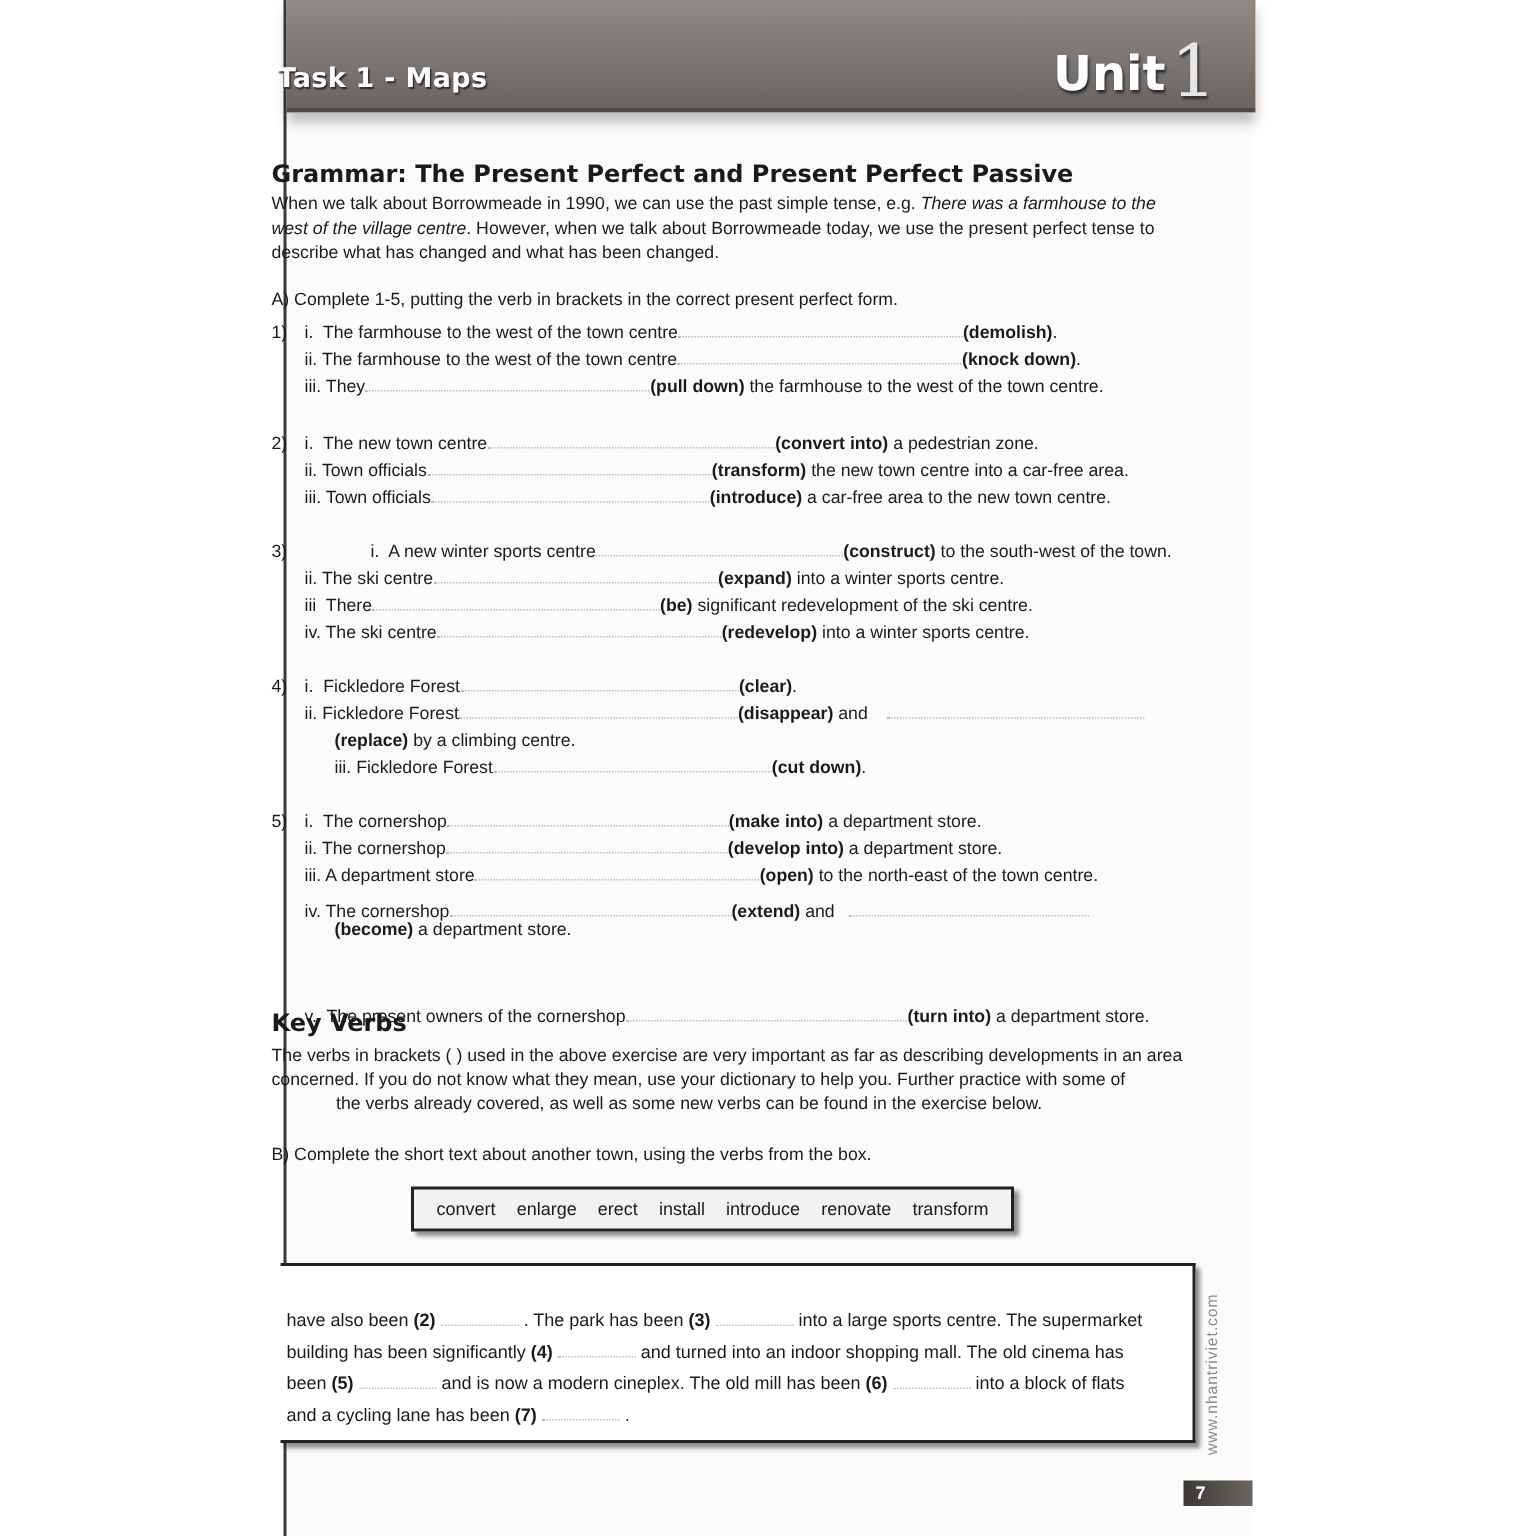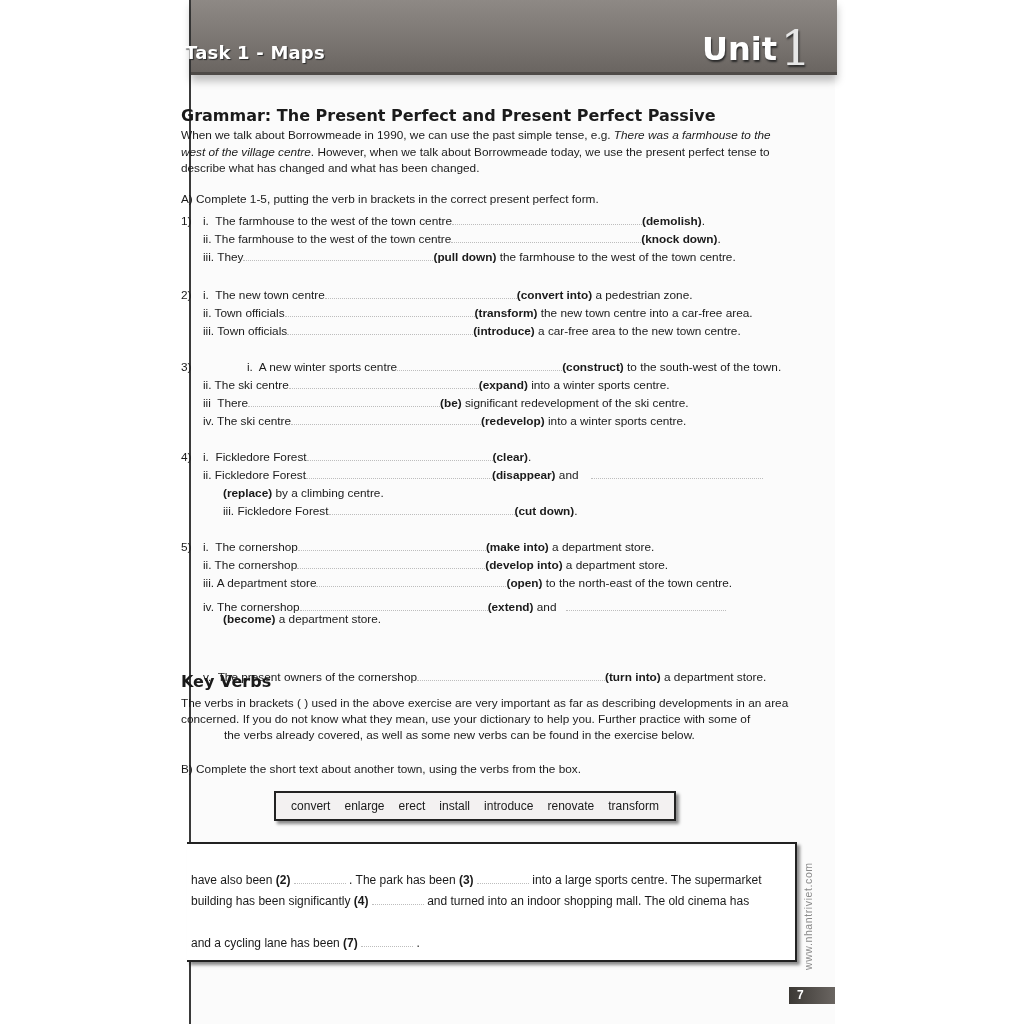--- a/index.html
+++ b/index.html
@@ -130,19 +130,20 @@
       <span>erect</span>
       <span>install</span>
       <span>introduce</span>
       <span>renovate</span>
       <span>transform</span>
     </div>
 
     <div class="textbox">
       <div class="line" style="top:29px;"><span>have also been </span><b>(2)</b> <span class="blank" style="width:52px"></span> <span>. The park has been </span><b>(3)</b> <span class="blank" style="width:52px"></span> <span> into a large sports centre. The supermarket</span></div>
       <div class="line" style="top:50px;"><span>building has been significantly </span><b>(4)</b> <span class="blank" style="width:52px"></span> <span> and turned into an indoor shopping mall. The old cinema has</span></div>
+      <div class="line" style="top:71px;"><span>been </span><b>(5)</b> <span class="blank" style="width:52px"></span> <span> and is now a modern cineplex. The old mill has been </span><b>(6)</b> <span class="blank" style="width:52px"></span> <span> into a block of flats</span></div>
       <div class="line" style="top:92px;"><span>and a cycling lane has been </span><b>(7)</b> <span class="blank" style="width:52px"></span> <span>.</span></div>
     </div>
   </div>
 </div>
 
 <div class="url">www.nhantriviet.com</div>
 <div class="pagenum">7</div>
 
 </body></html>

